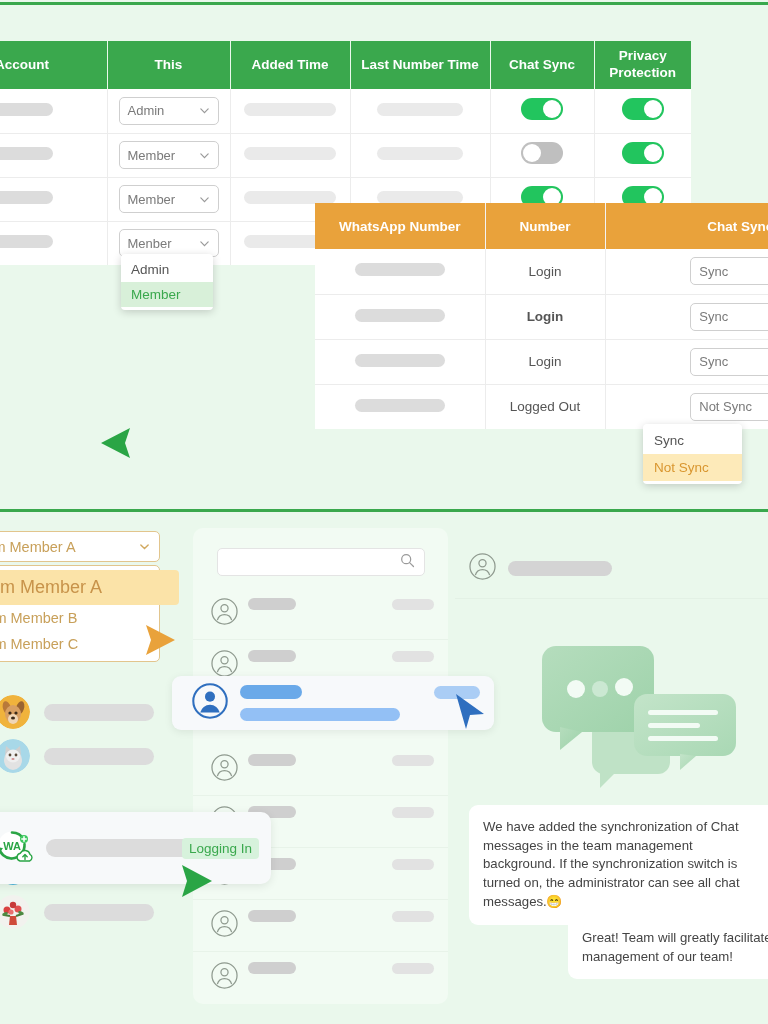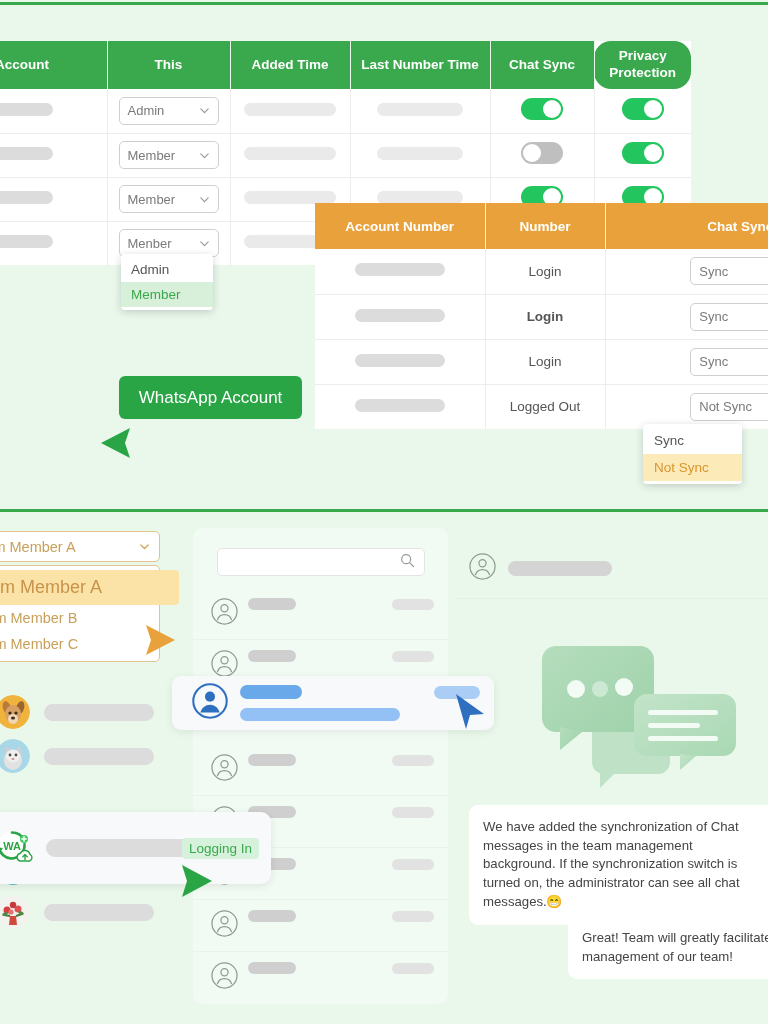--- a/index.html
+++ b/index.html
@@ -16,21 +16,21 @@
 
   
   .gtable { position: absolute; left: -108px; top: 41px; width: 799px; background: #fff;
             border-collapse: collapse; }
   .gtable table { border-collapse: collapse; width: 799px; table-layout: fixed; }
   .gtable th {
     background: #3aa84d; color: #fff; font-size: 13.5px; font-weight: bold;
     height: 48px; text-align: center; line-height: 1.25;
     border-right: 1px solid #eaf8ec; padding: 2px 4px;
   }
-  .gtable th:last-child { border-right: none; border-radius: 17px; }
+  .gtable th:last-child { border-right: none; }
   .gtable td {
     height: 44px; border-bottom: 1px solid #ececec; border-right: 1px solid #ececec;
     text-align: center; vertical-align: middle; background: #fff;
   }
   .gtable td:last-child { border-right: none; }
   .gtable tr:last-child td { border-bottom: none; }
   .skel { display: inline-block; height: 13px; border-radius: 7px; background: #dcdcdc; }
   .skel.lite { background: #eaeaea; }
 
   .selbox {
@@ -286,21 +286,21 @@
 
   <div class="otable">
     <table>
       <colgroup>
           <col style="width:170px">
           <col style="width:120px">
           <col style="width:270px">
         </colgroup>
       <thead>
         <tr>
-          <th>Account Number</th>
+          <th>WhatsApp Number</th>
           <th>Number</th>
           <th>Chat Sync</th>
         </tr>
       </thead>
       <tbody>
         <tr>
           <td><span class="skel" style="width:90px"></span></td>
           <td>Login</td>
           <td>
             <span class="selbox sync">
@@ -341,21 +341,20 @@
         </tr>
       </tbody>
     </table>
   </div>
 
   <div class="sync-pop">
     <div>Sync</div>
     <div class="sel">Not Sync</div>
   </div>
 
-  <button class="wa-btn">WhatsApp Account</button>
 
   <span class="arrow-green-1">
     <svg viewBox="0 0 36 36">
         <path d="M1 18 L30 3 L25 18 L30 33 Z" fill="#2aa545"></path>
       </svg>
   </span>
 
   <div class="hline-mid"></div>
 
   <div class="tm-select">

